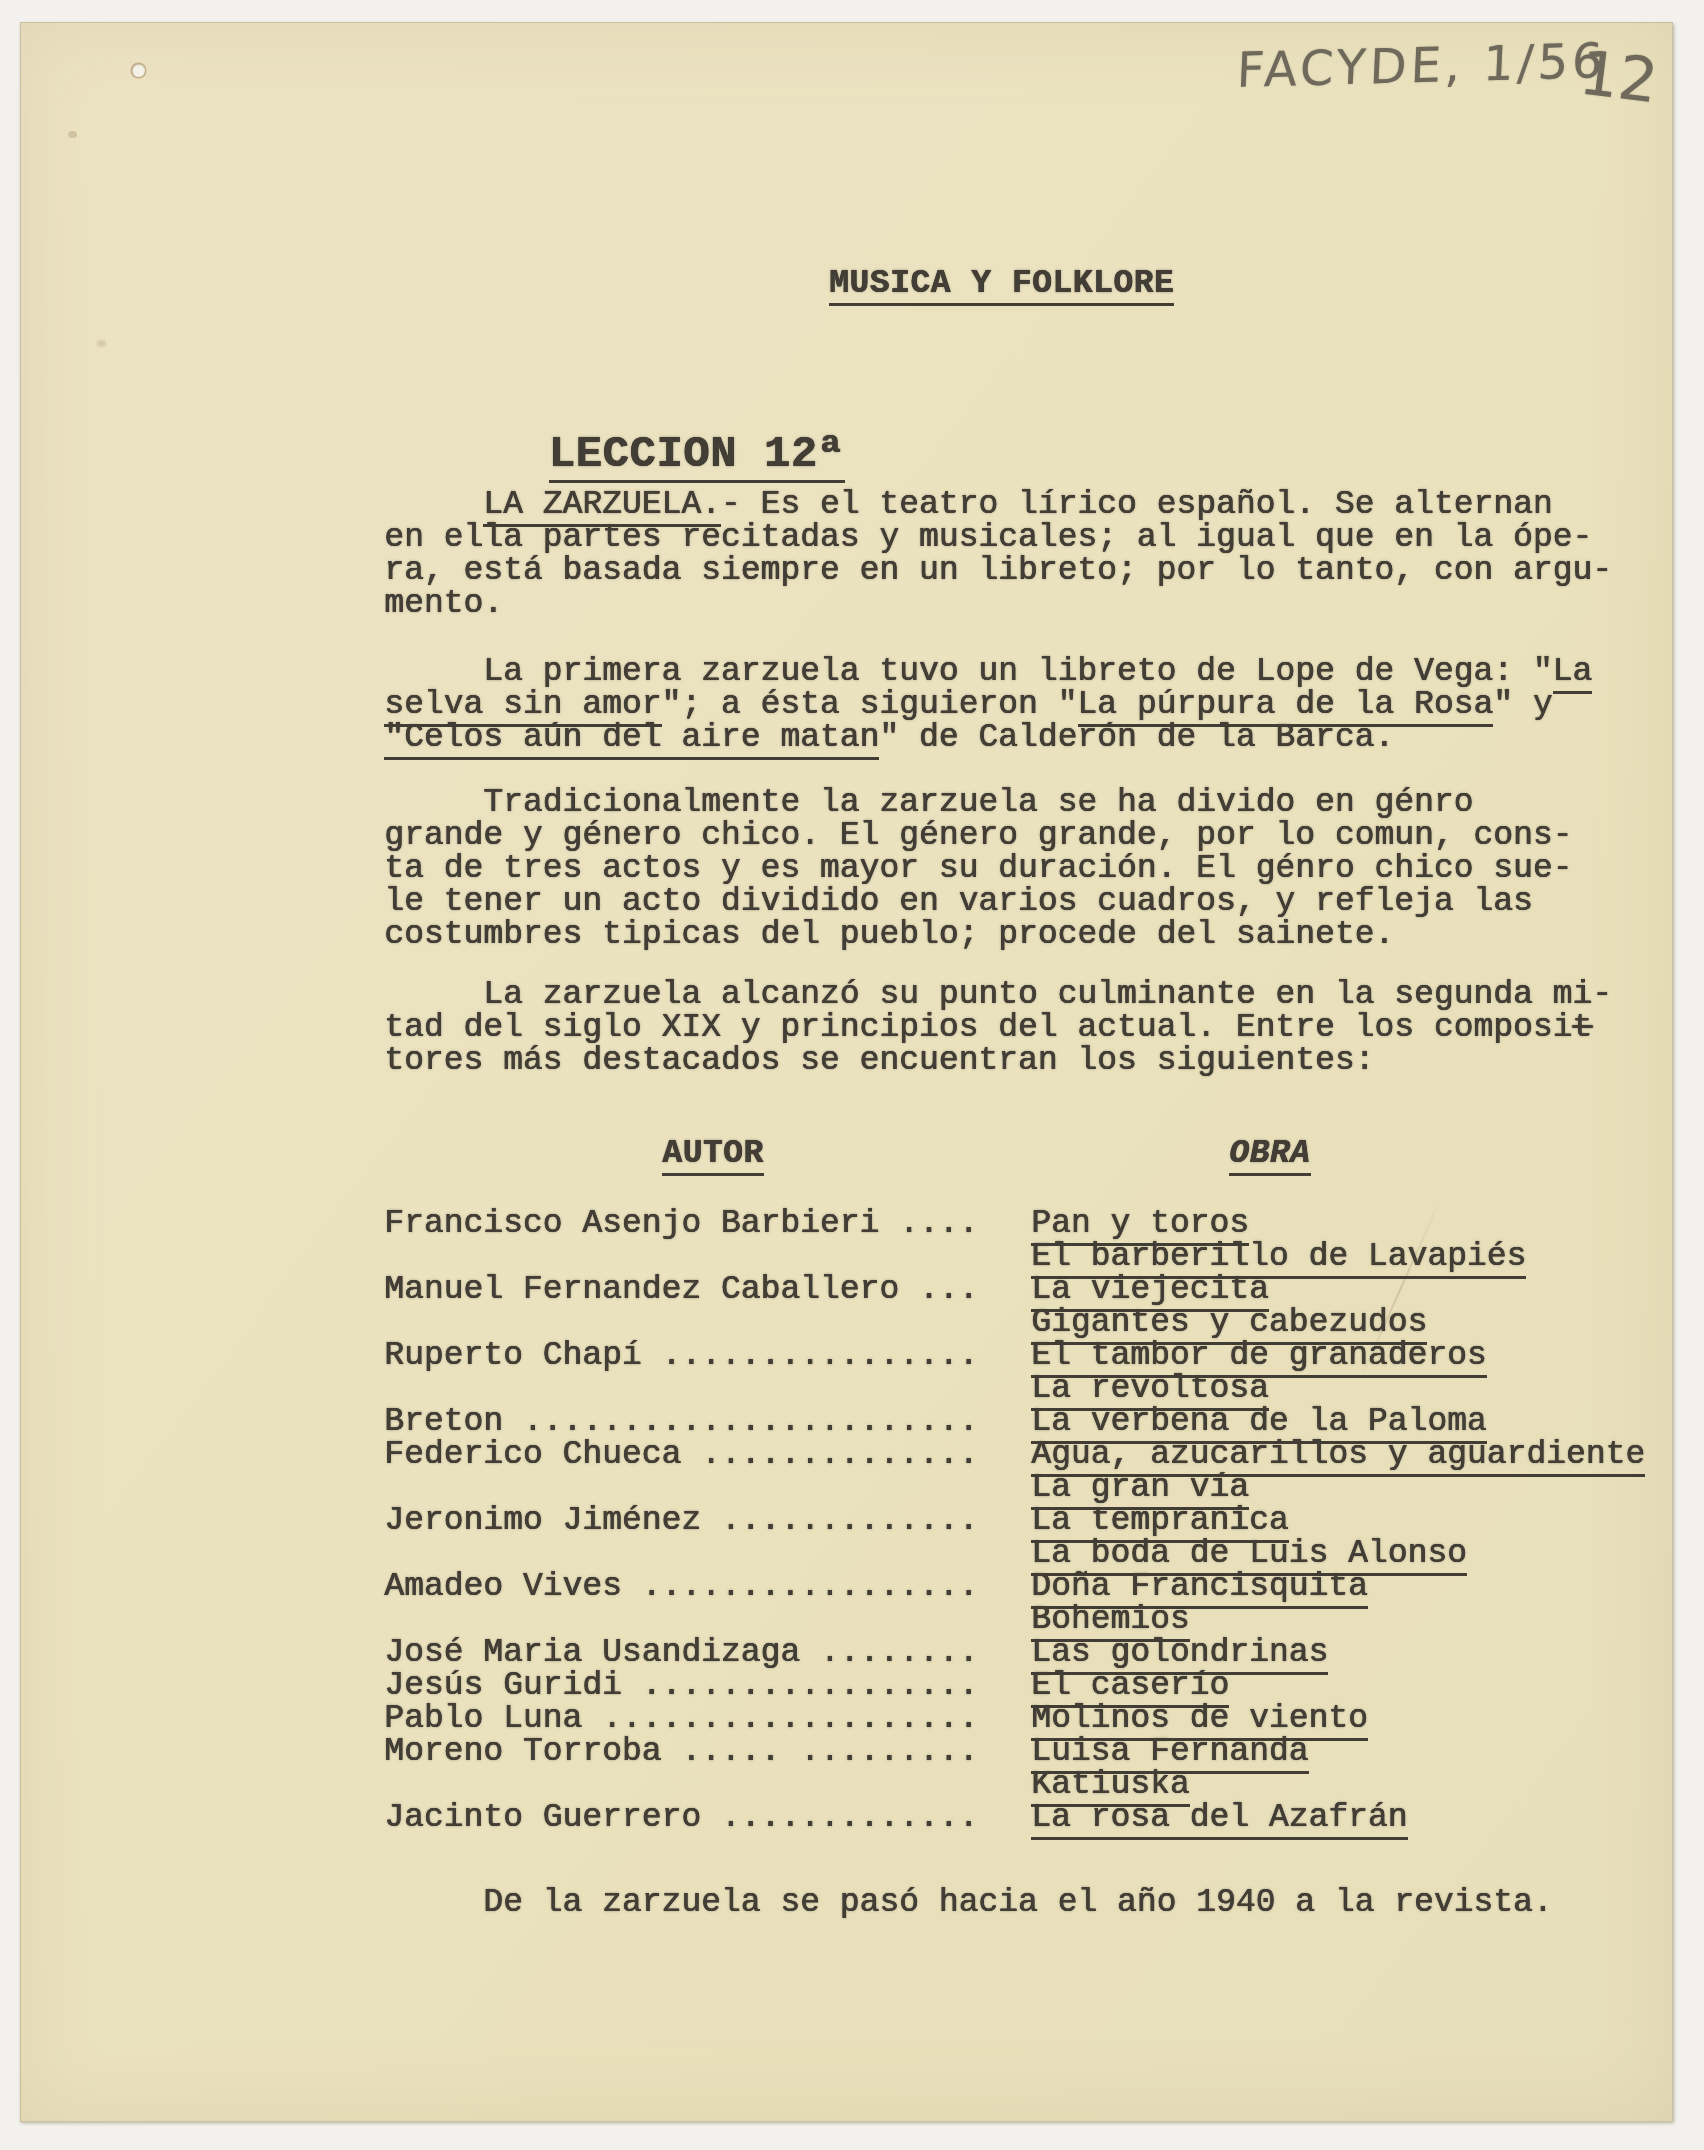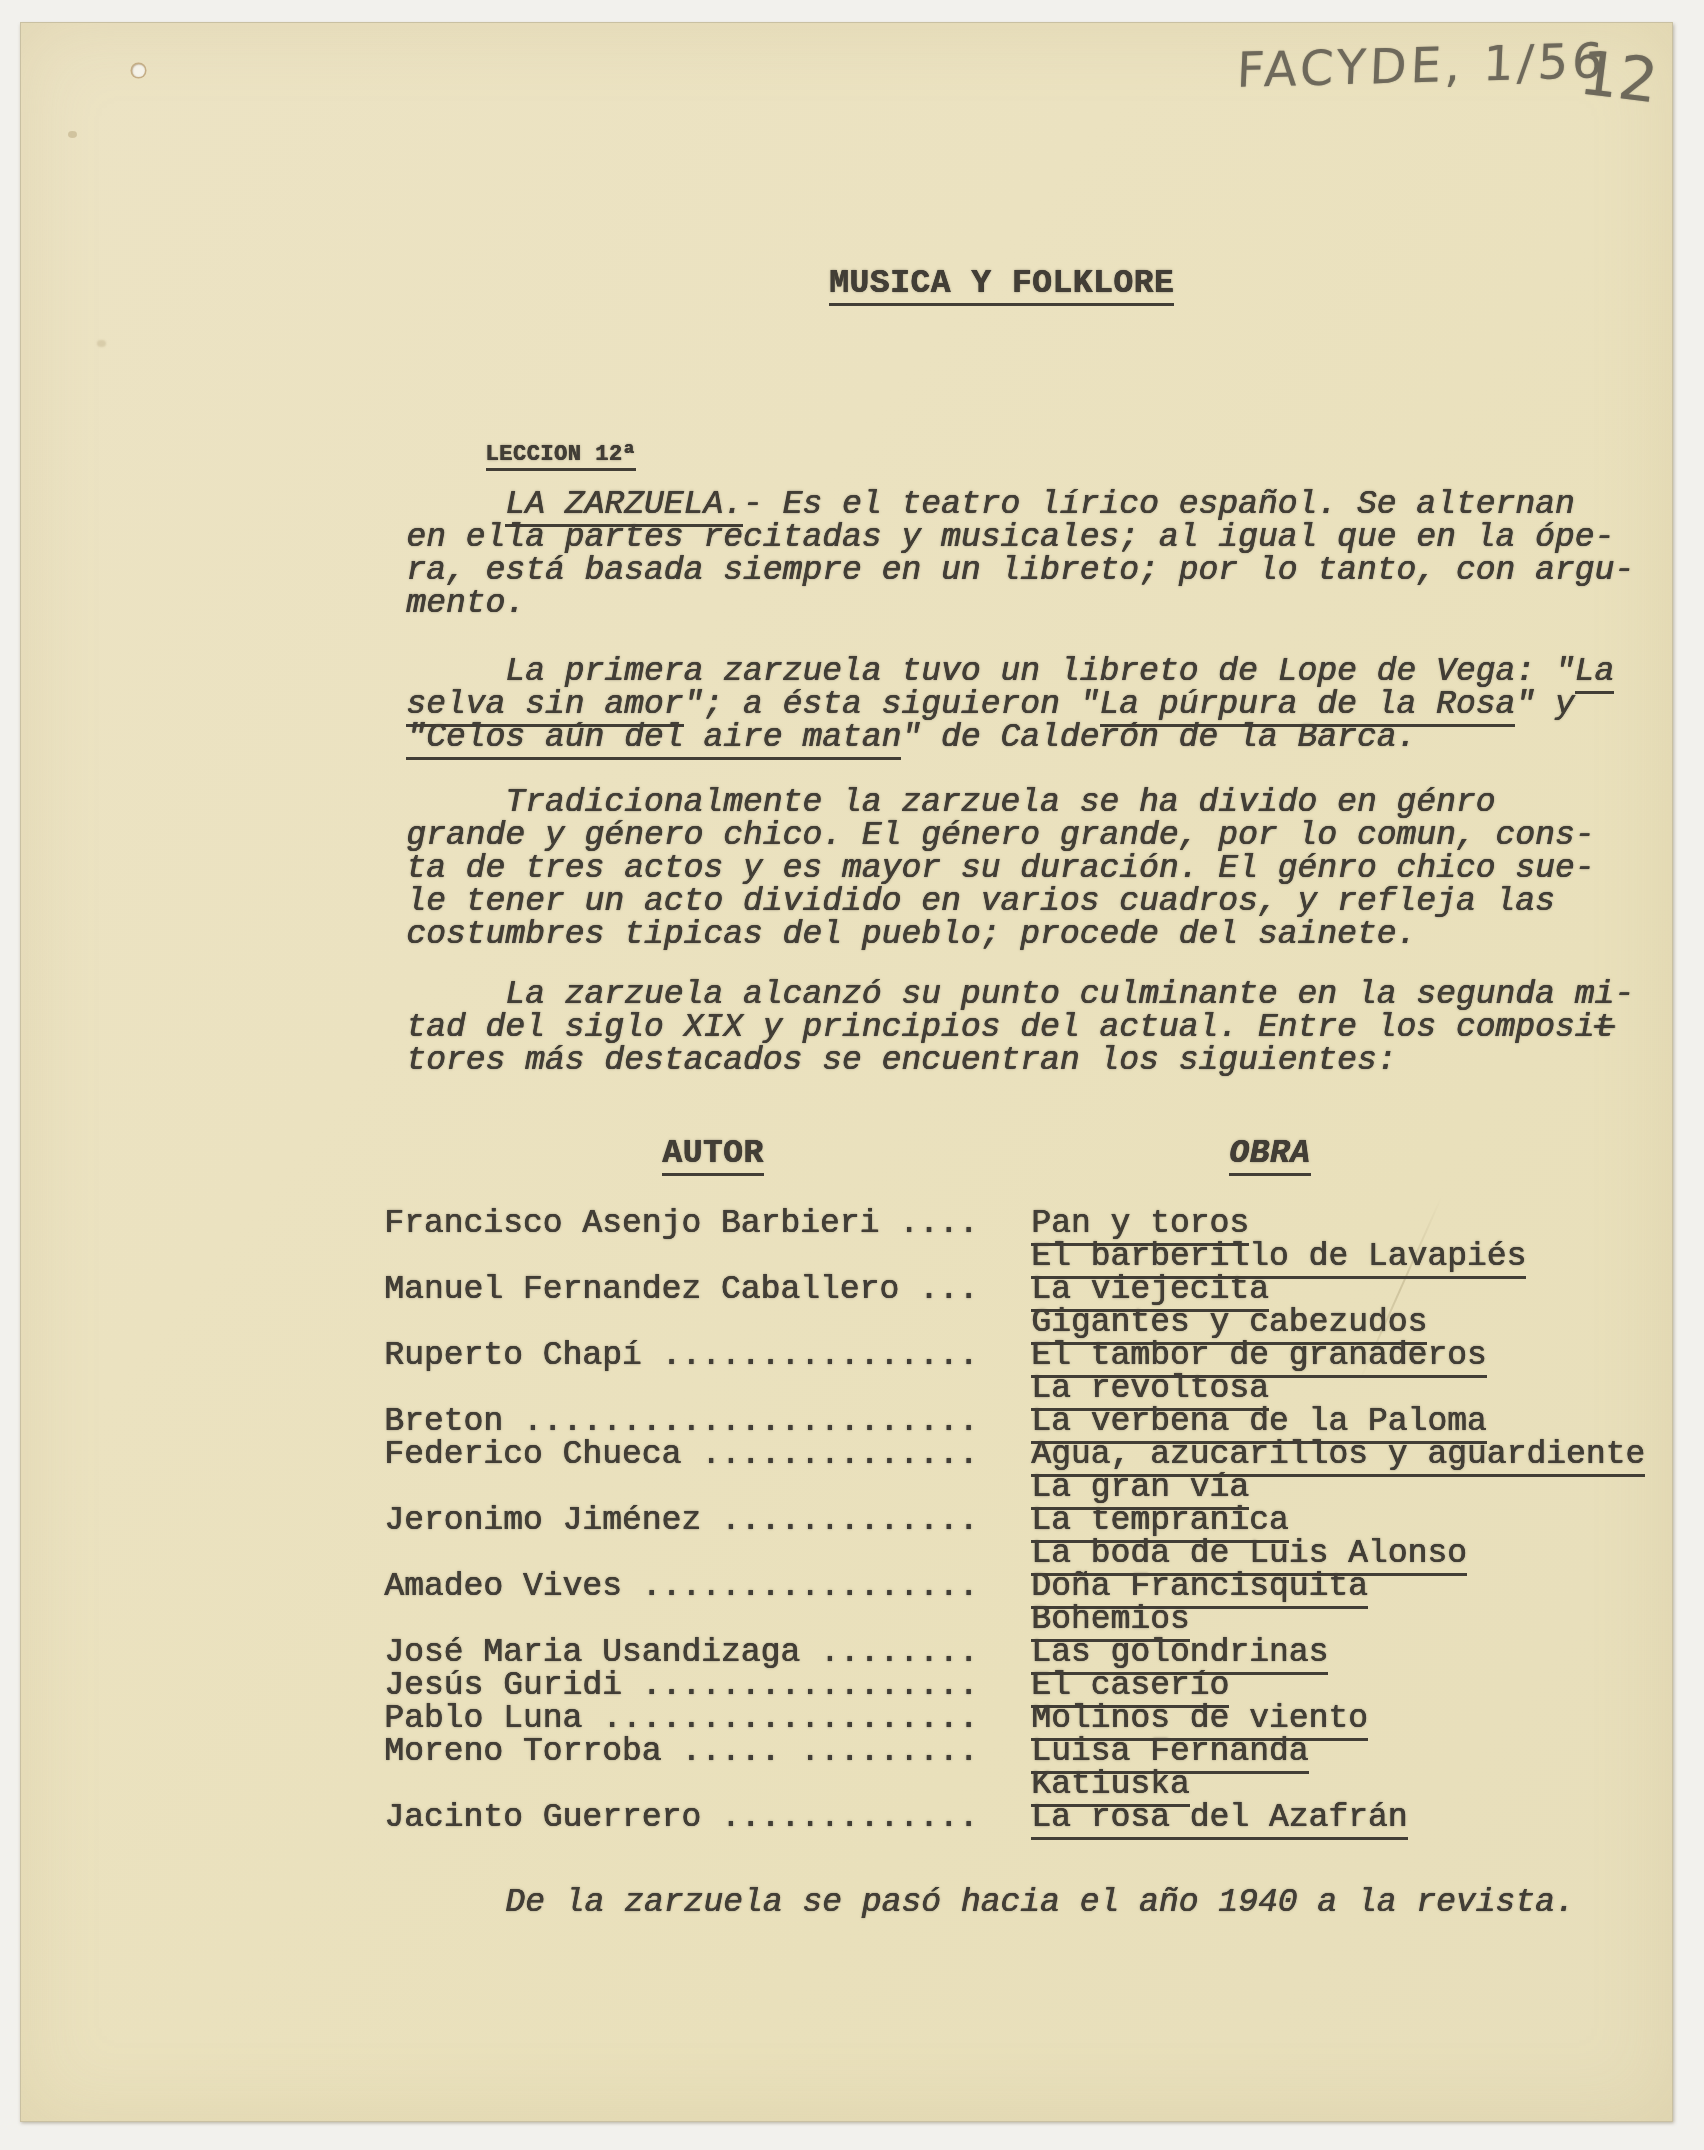--- a/index.html
+++ b/index.html
@@ -14,26 +14,26 @@
         background:#f5f2e8;box-shadow:0 0 0 1.5px rgba(150,110,60,.45), inset 0.5px 0.5px 1.5px rgba(120,90,50,.5);}
   .speck{position:absolute;left:47px;top:108px;width:8.7px;height:6.8px;border-radius:50%;
          background:rgba(160,140,95,.35);box-shadow:29px 209px 1.9px rgba(160,140,95,.25);}
   .crease{position:absolute;left:1378px;top:1165px;width:1.5px;height:204px;
           background:linear-gradient(rgba(140,125,85,0),rgba(140,125,85,.28),rgba(140,125,85,0));
           transform:rotate(24deg);}
   
   .typed{color:#423e36;
          text-shadow:0.3px 0 0 currentColor,-0.3px 0 0 currentColor,0 0 2.4px rgba(62,56,46,.5);}
   .tline{white-space:pre;height:33px;line-height:33px;font-size:33px;}
-  .block{position:absolute;left:385px;font-style:italic;}
+  .block{position:absolute;left:363px;}
   .u{border-bottom:3.4px solid currentColor;padding-bottom:1px;}
   .s{text-decoration:line-through;}
   .heavy{font-weight:bold;letter-spacing:0.5px;}
   .title{position:absolute;left:686px;top:208px;font-size:33px;line-height:35px;white-space:pre;}
-  .lesson{position:absolute;left:382px;top:379px;font-size:22px;line-height:35px;white-space:pre;}
+  .lesson{position:absolute;left:366px;top:379px;font-size:44px;line-height:35px;white-space:pre;}
   
   .tbl-headers{position:absolute;top:1112px;left:0;width:100%;font-size:33px;}
   .hdr-autor{position:absolute;left:641px;}
   .hdr-obra{position:absolute;left:1208px;font-style:italic;}
   .tbl{position:absolute;left:363px;top:1184px;}
   .trow{display:flex;height:33px;line-height:33px;font-size:33px;white-space:pre;}
   .acell{width:647px;flex:0 0 auto;}
   .wcell{flex:0 0 auto;}
   .wcell span{border-bottom:3.4px solid currentColor;padding-bottom:0.5px;}
   

